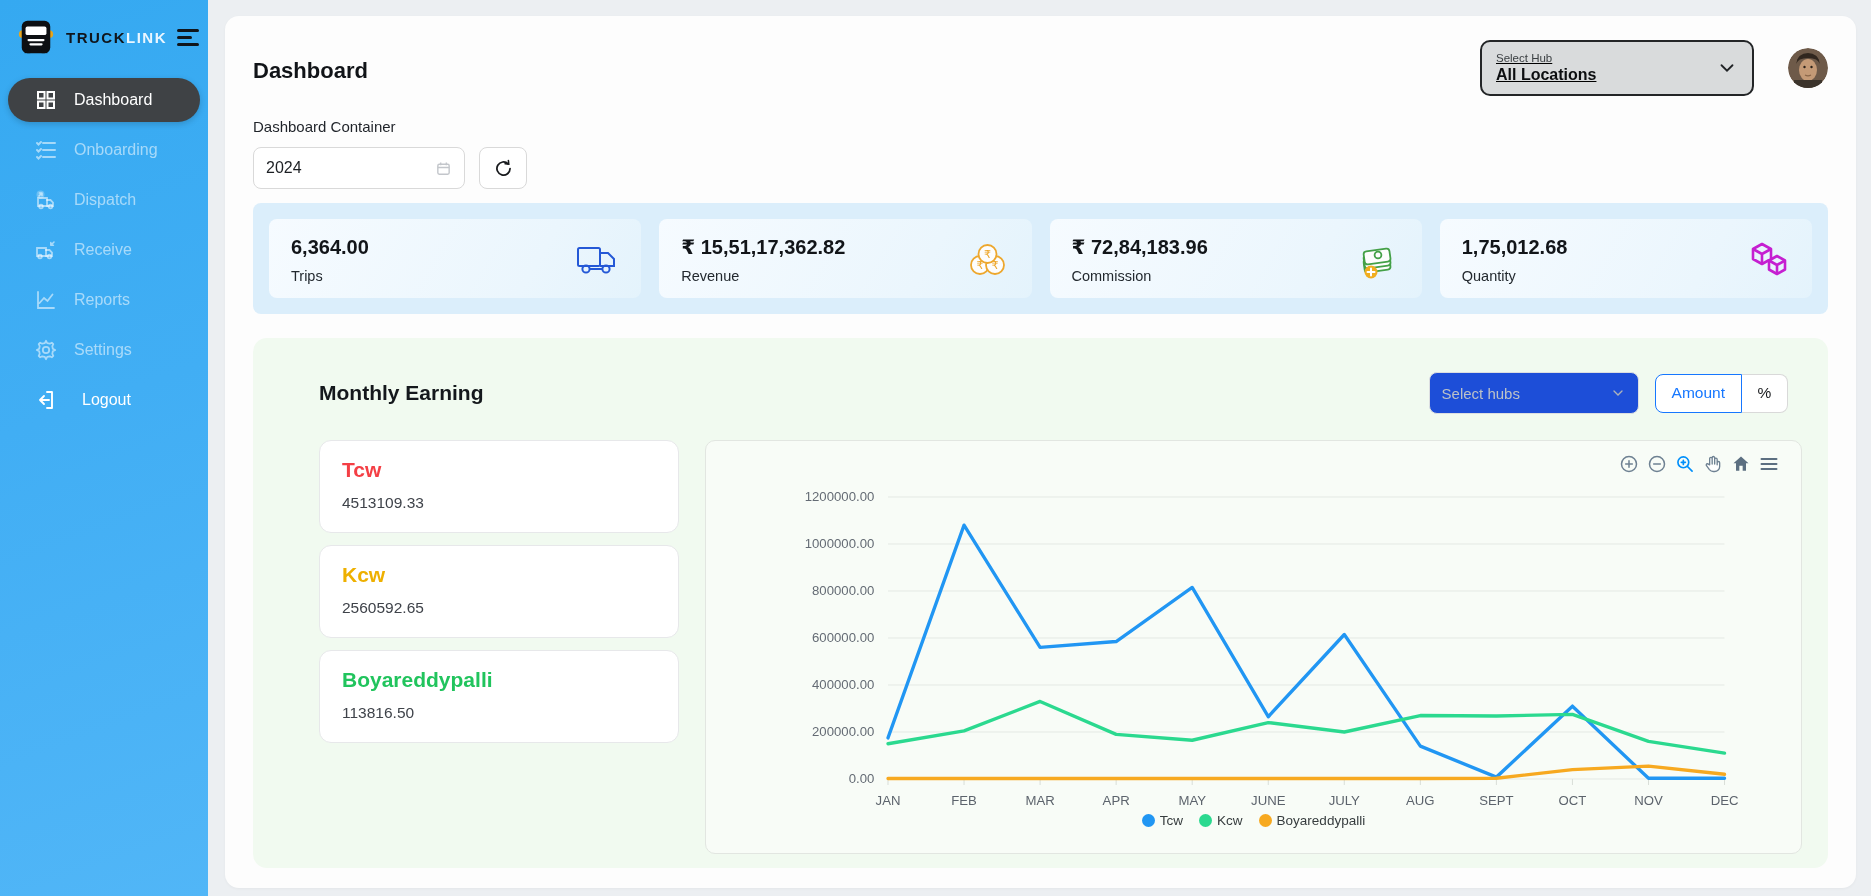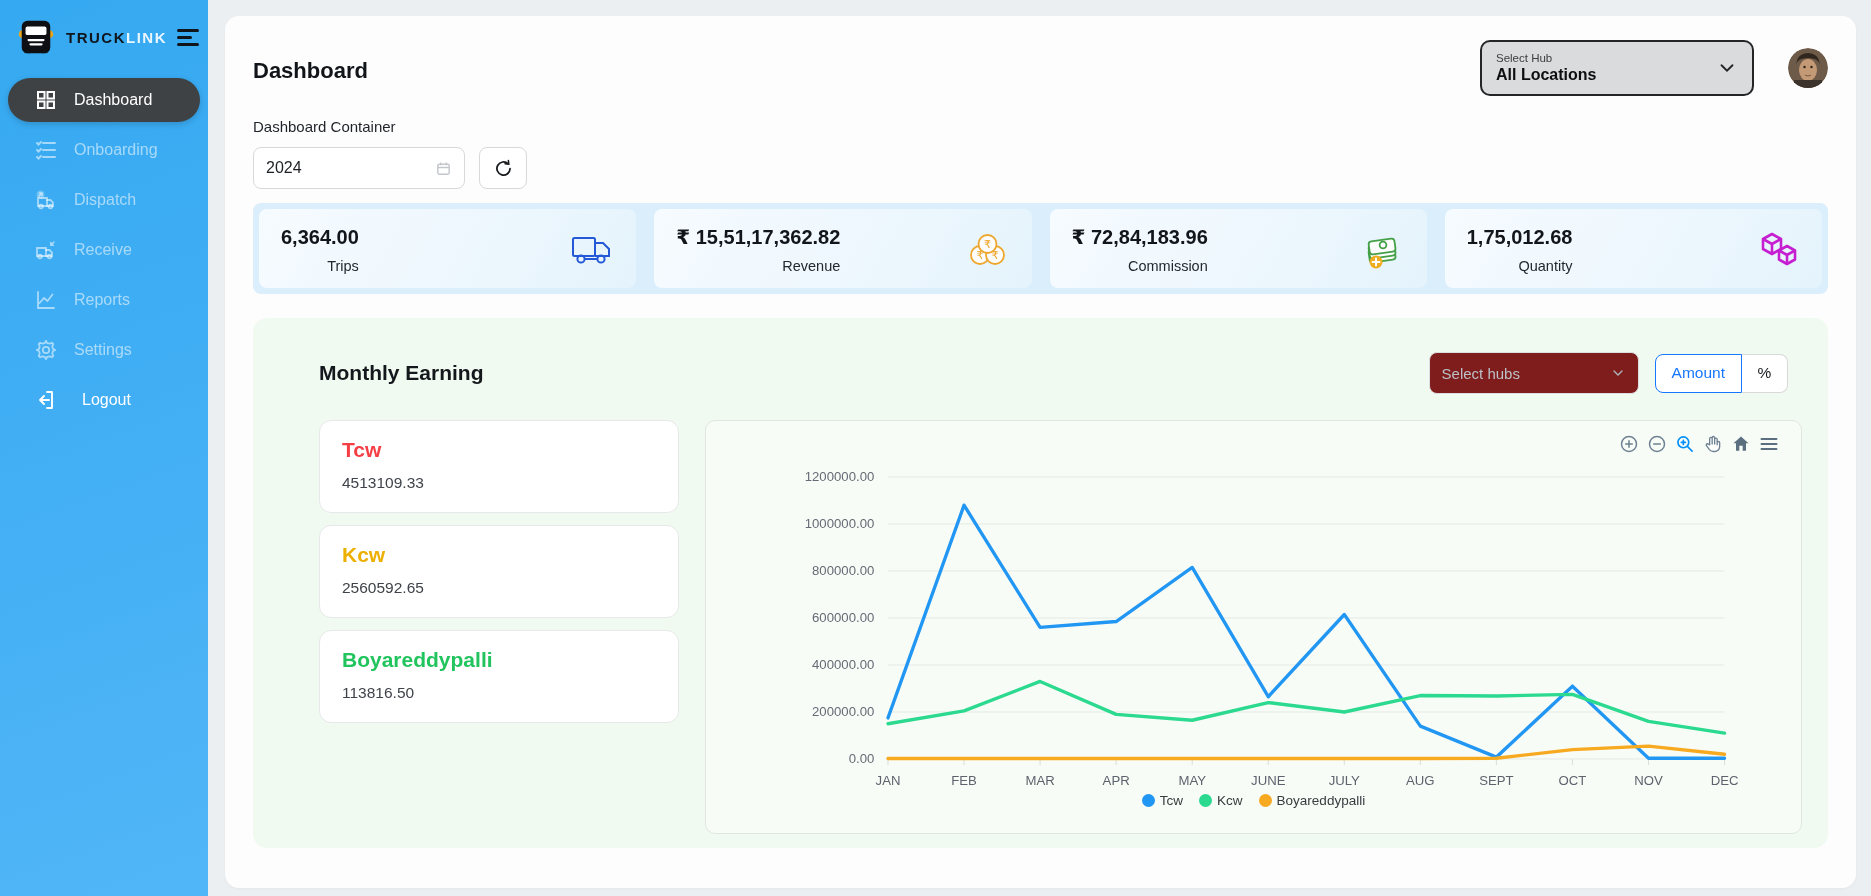--- a/index.html
+++ b/index.html
@@ -29,46 +29,46 @@
 
   
   .main { flex:1; padding:16px 15px 8px 17px; height:100%; }
   .page-card { background:#fdfdfd; border-radius:14px; height:872px; padding:24px 28px; position:relative; box-shadow:0 1px 3px rgba(0,0,0,.04); }
 
   .top-row { display:flex; justify-content:space-between; align-items:flex-start; }
   .page-title { font-size:22px; font-weight:bold; color:#111418; margin-top:18px; }
   .top-right { display:flex; align-items:center; gap:34px; }
   .hub-select { width:274px; height:56px; background:#d9dbdc; border:2px solid #232527; border-radius:10px;
     padding:7px 14px; display:flex; align-items:center; justify-content:space-between; cursor:pointer; }
-  .hub-select .txt { line-height:1.25; }
+  .hub-select .txt { line-height:1.25;text-decoration:underline; }
   .hub-select .lab { font-size:11.5px; color:#3c4043; }
   .hub-select .val { font-size:16px; font-weight:bold; color:#0c0e10; }
   .avatar { width:40px; height:40px; border-radius:50%; overflow:hidden; flex:0 0 40px; cursor:pointer; }
 
   .container-label { margin-top:22px; font-size:15px; color:#1f2329; }
   .filter-row { margin-top:12px; display:flex; gap:14px; align-items:center; }
   .year-input { width:212px; height:42px; border:1px solid #d9d9d9; border-radius:8px; background:#fff;
     display:flex; align-items:center; justify-content:space-between; padding:0 12px; font-size:16px; color:#1c1f23; cursor:text; }
   .refresh-btn { width:48px; height:42px; border:1px solid #d9d9d9; border-radius:8px; background:#fff;
     display:flex; align-items:center; justify-content:center; cursor:pointer; }
 
   
-  .stats-band { margin-top:14px; background:#dbeefb; border-radius:8px; padding:6px; display:flex; gap:18px;text-align:right; }
+  .stats-band { margin-top:14px; background:#dbeefb; border-radius:8px; padding:16px; display:flex; gap:18px; }
   .stat-card { flex:1; border-radius:8px; background:linear-gradient(120deg,#f6fbff 0%,#ebf6fd 70%,#e4f3fc 100%);
     padding:16px 22px 14px 22px; display:flex; justify-content:space-between; align-items:center; }
   .stat-card .num { font-size:20px; font-weight:bold; color:#121519; }
   .stat-card .lab { font-size:14.5px; color:#23292f; margin-top:9px; }
   .stat-icon { width:44px; height:40px; flex:0 0 44px; }
 
   
   .earning-section { margin-top:24px; background:#f1faf0; border-radius:14px; padding:28px 26px 22px 26px; height:530px; }
   .earning-head { display:flex; justify-content:space-between; align-items:center; padding:6px 14px 0 40px; }
   .earning-title { font-size:21px; font-weight:bold; color:#14181c; }
   .earning-controls { display:flex; gap:16px; align-items:center; }
-  .hubs-select { width:210px; height:42px; background:#7f1d1d; border:1px solid #dcdee1; border-radius:8px;
+  .hubs-select { width:210px; height:42px; background:#1d4ed8; border:1px solid #dcdee1; border-radius:8px;
     display:flex; align-items:center; justify-content:space-between; padding:0 12px; color:#bcc1c7; font-size:15px; cursor:pointer; }
   .toggle-group { display:flex; height:39px; }
   .btn-amount { min-width:86px; padding:0 16px; border:1px solid #1677ff; color:#1677ff; background:#fff;
     border-radius:8px 0 0 8px; font-size:15.5px; display:flex; align-items:center; justify-content:center; cursor:pointer; }
   .btn-percent { min-width:46px; border:1px solid #d9d9d9; border-left:none; color:#17191c; background:#fff;
     border-radius:0 8px 8px 0; font-size:15.5px; display:flex; align-items:center; justify-content:center; cursor:pointer; }
 
   .earning-body { display:flex; gap:26px; margin-top:26px; padding-left:40px; }
   .hub-col { width:360px; flex:0 0 360px; display:flex; flex-direction:column; gap:12px; }
   .hub-card { background:#fff; border:1px solid #e7e8ea; border-radius:12px; padding:17px 22px; height:93px; }

